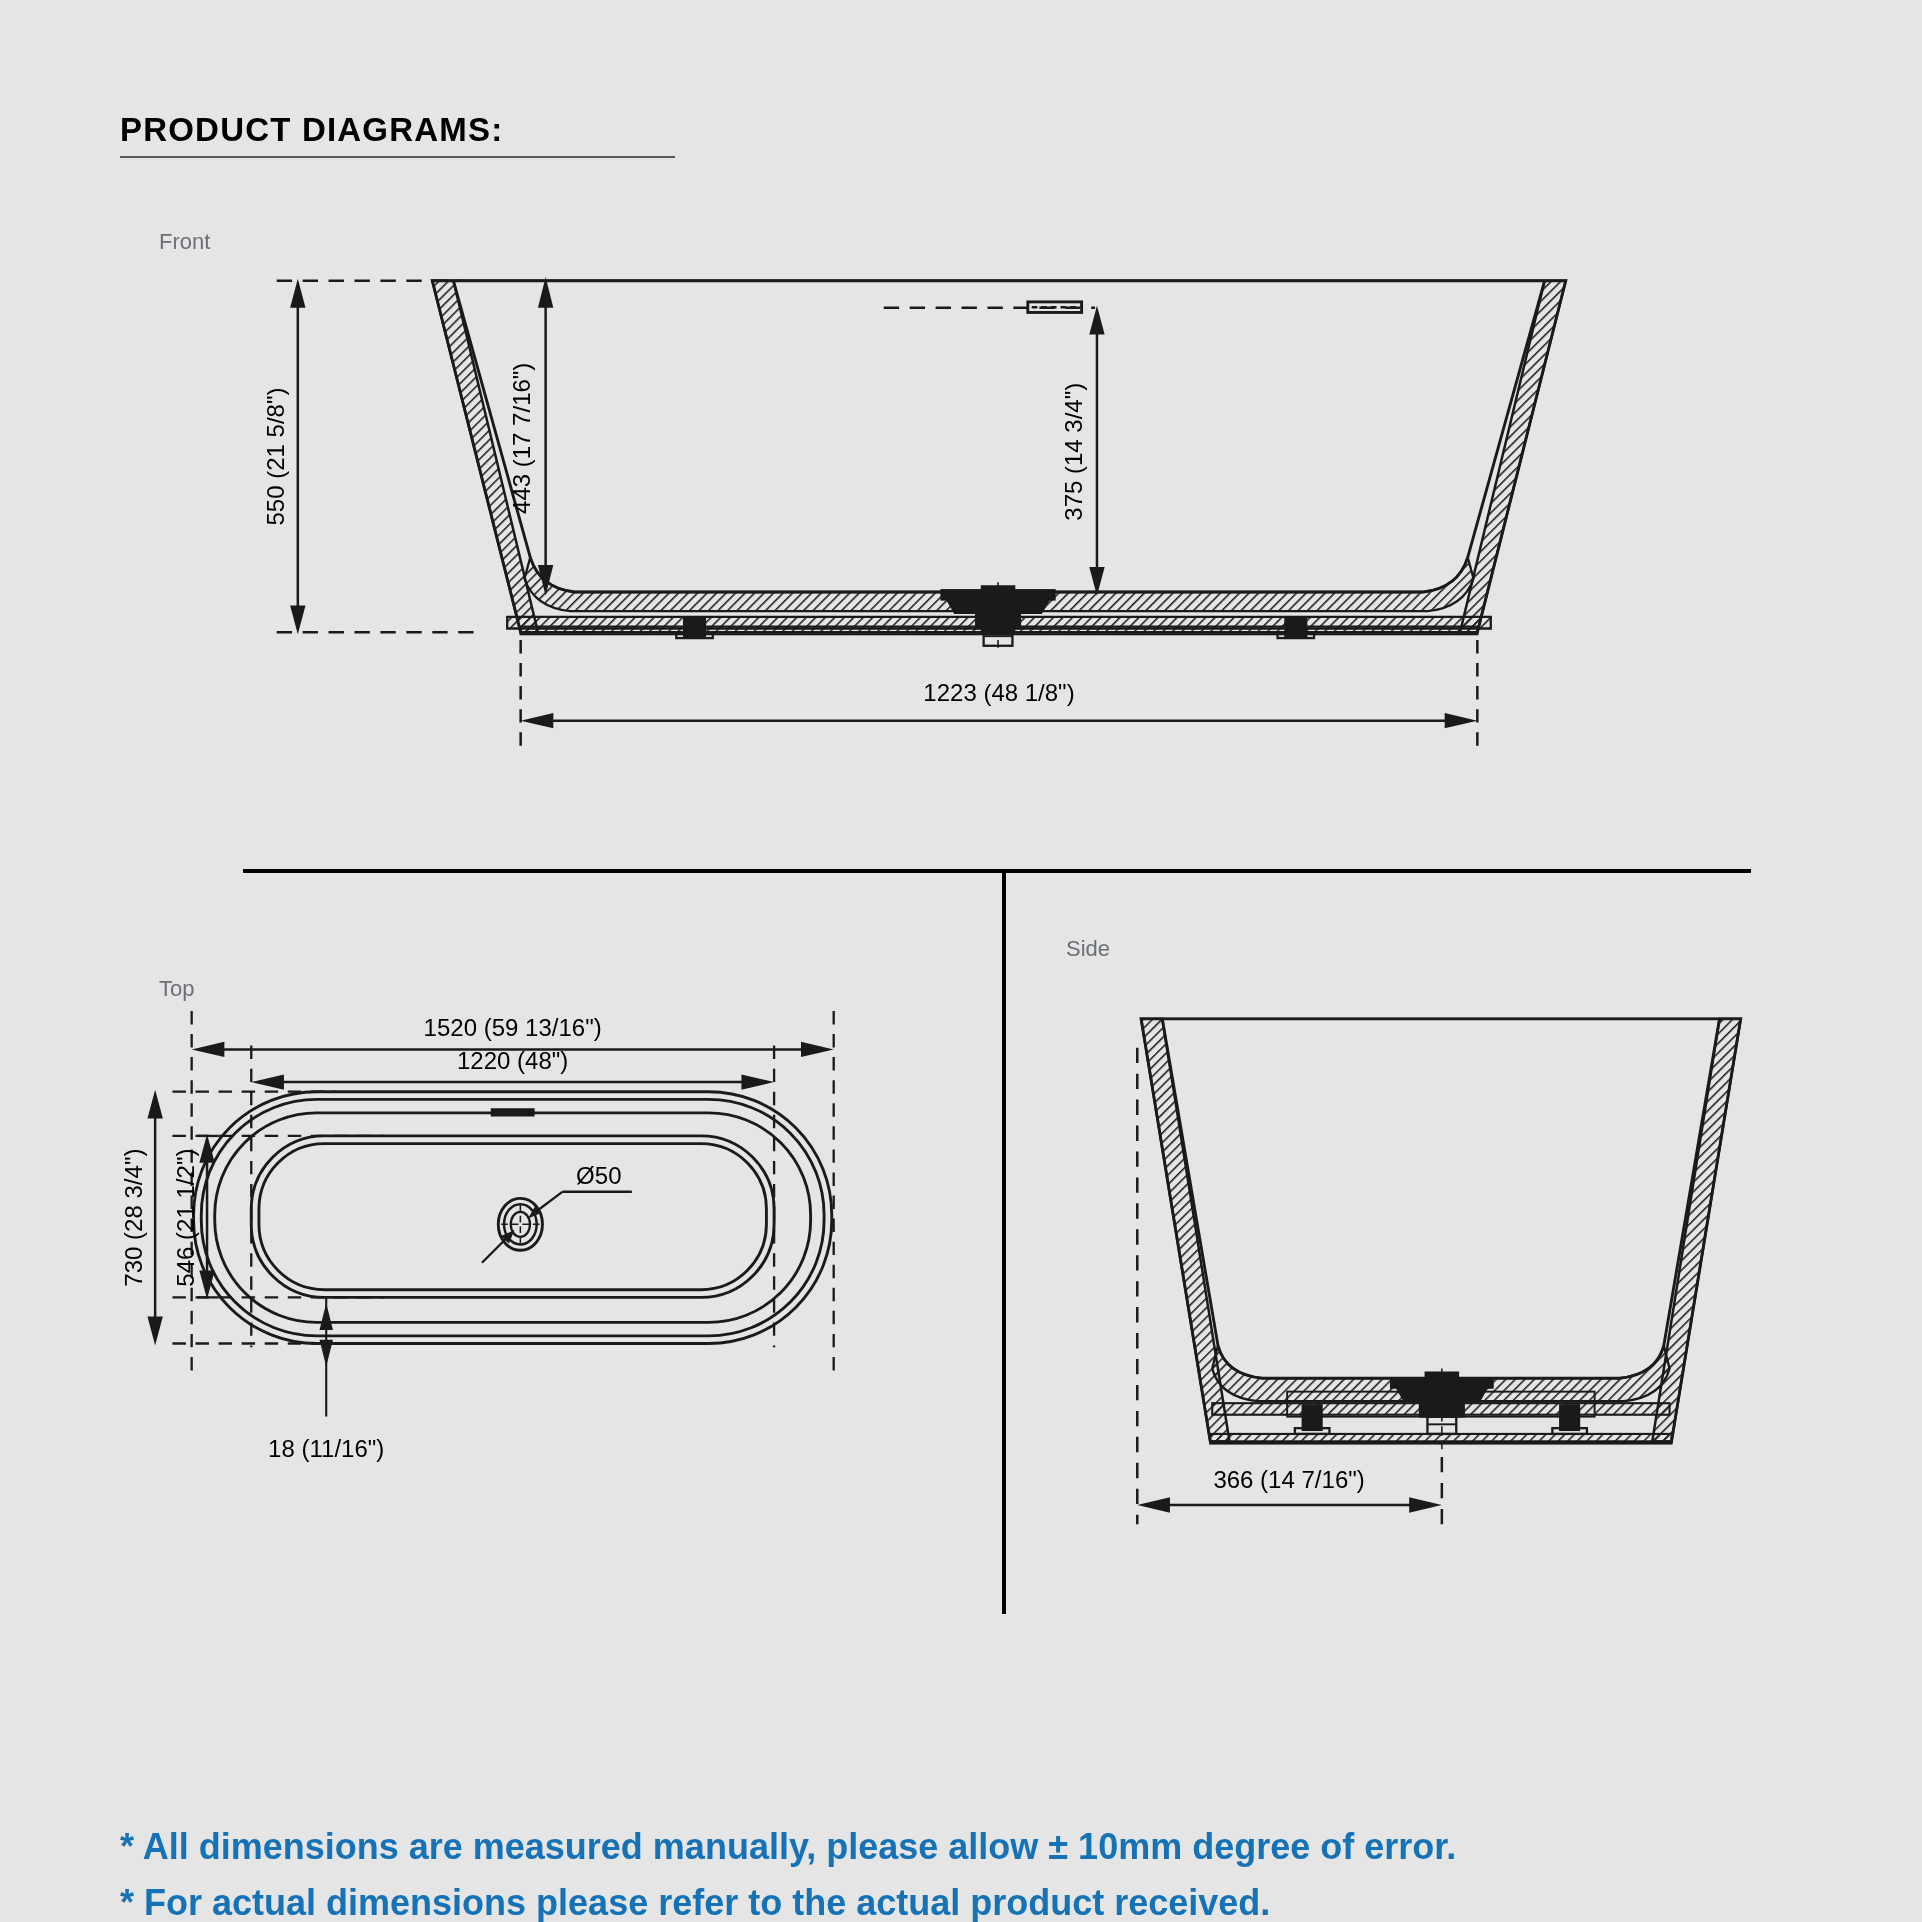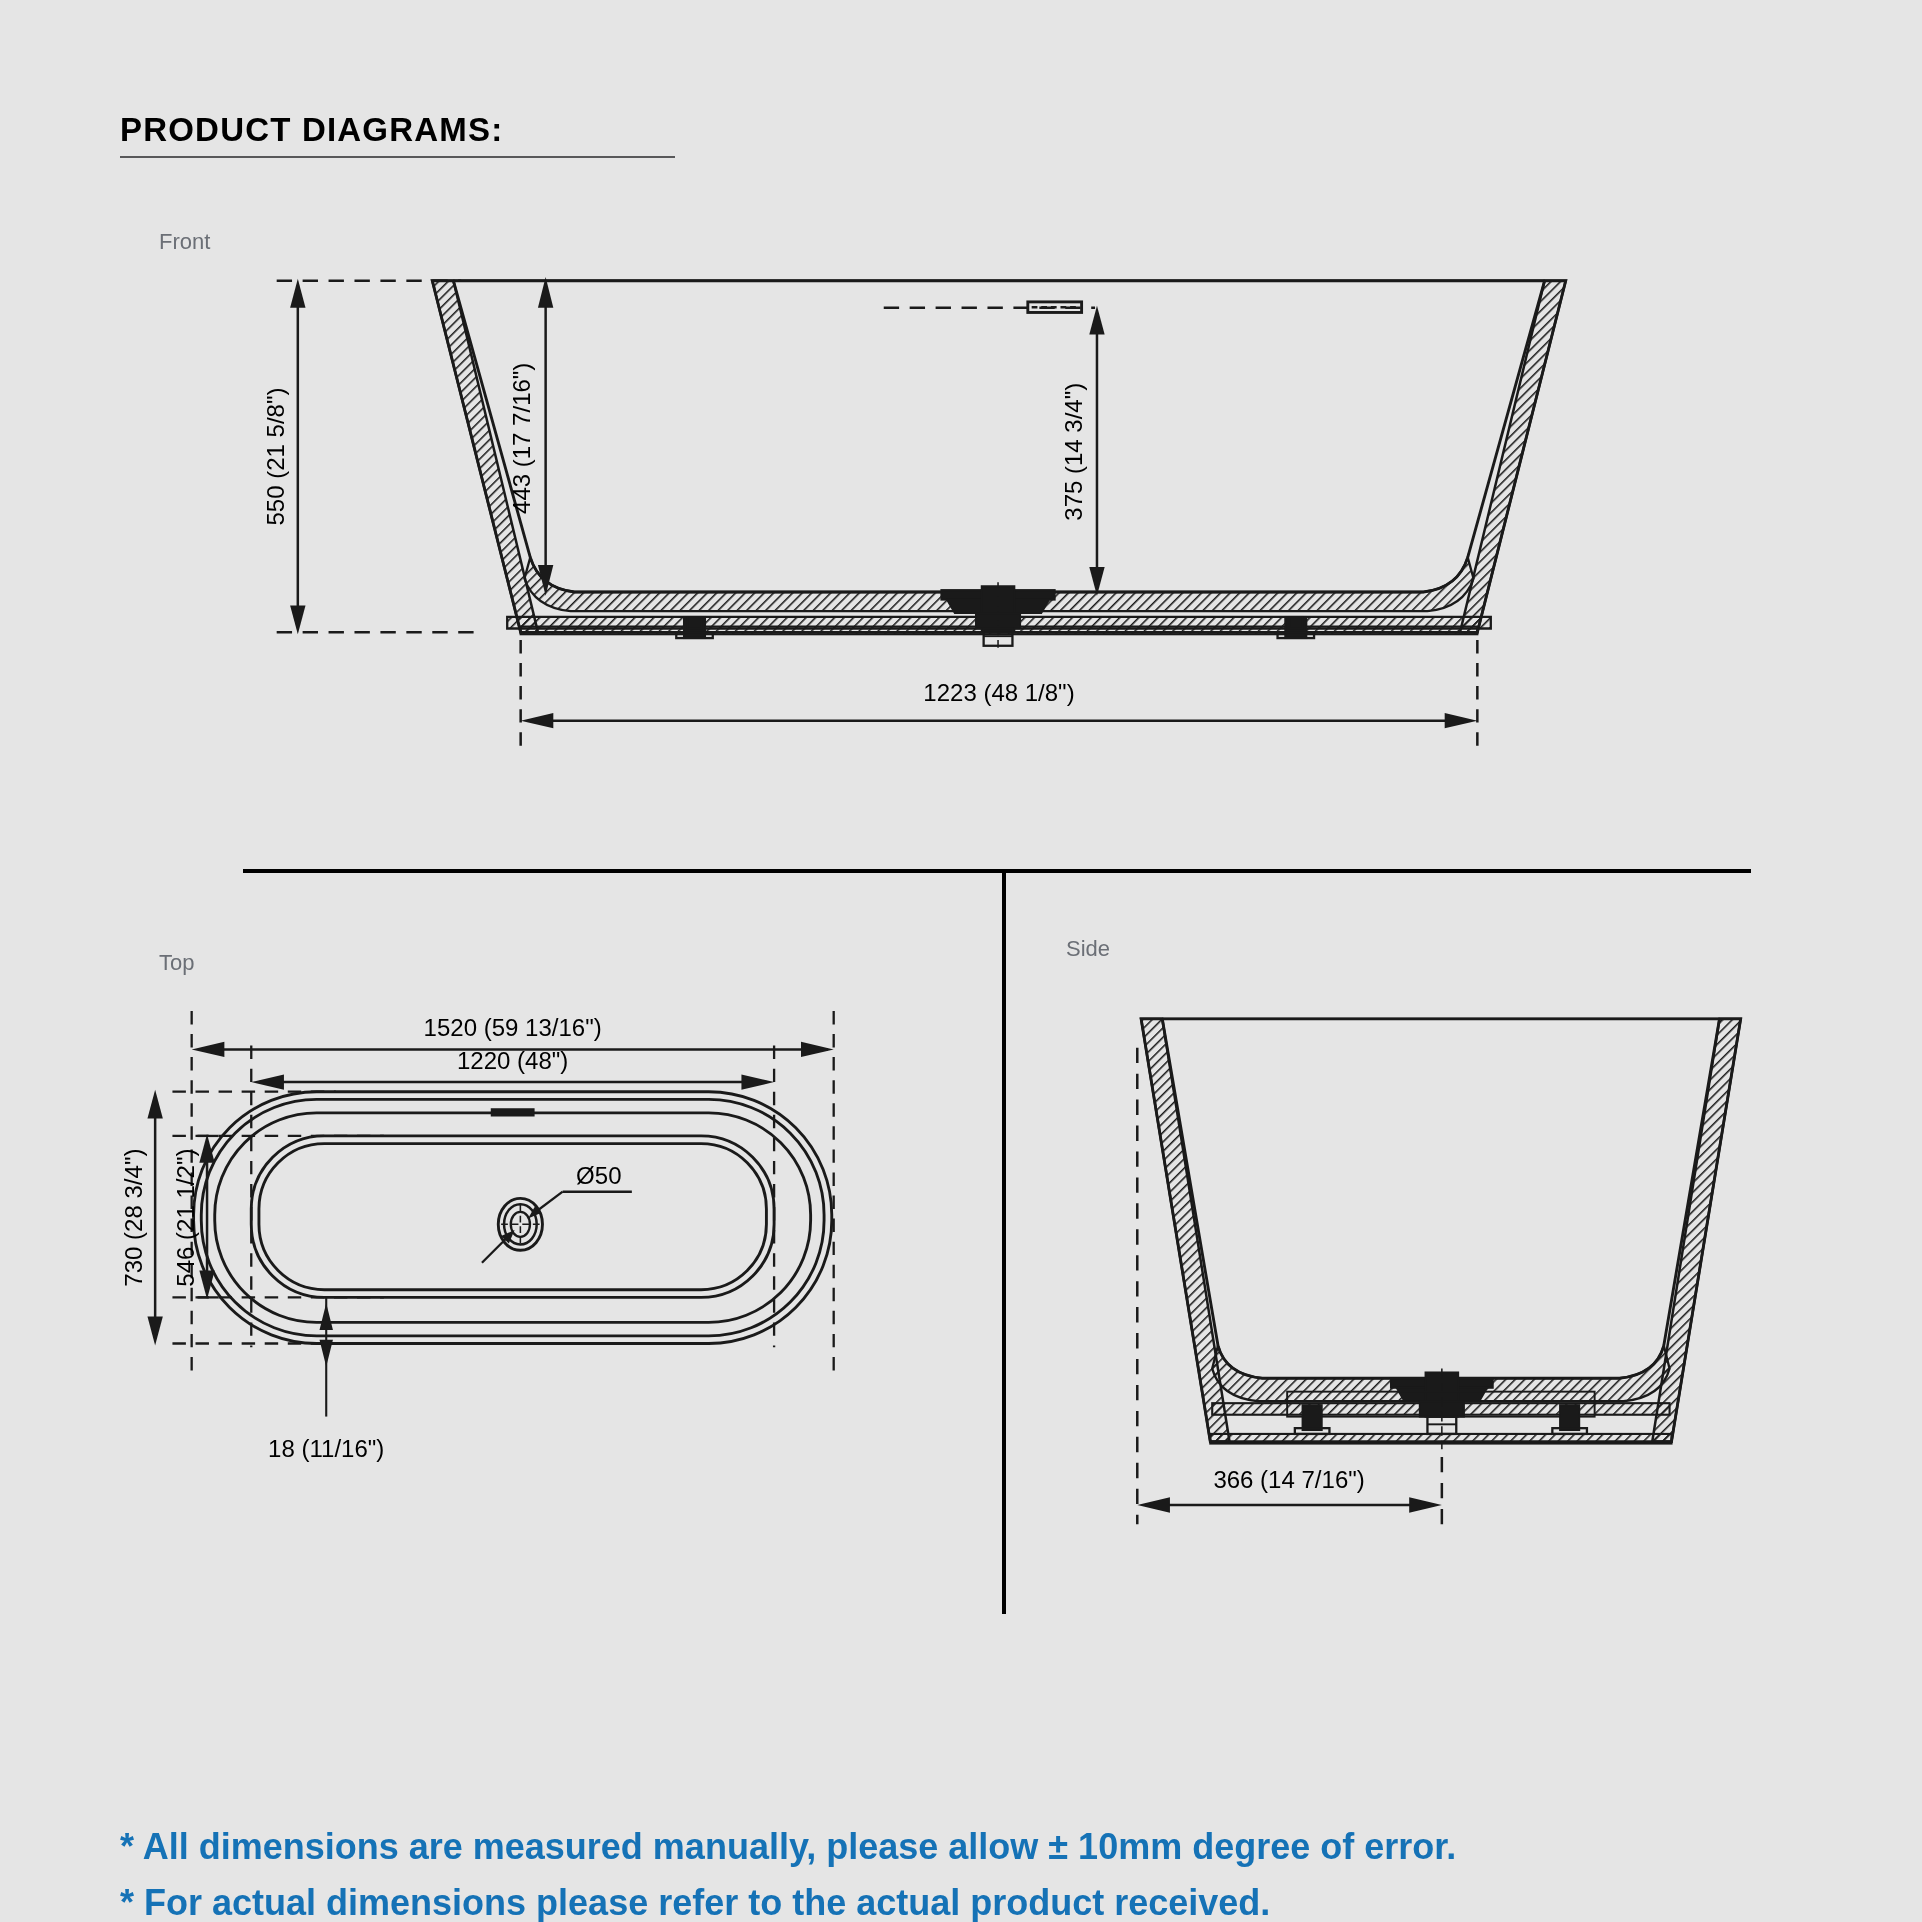--- a/index.html
+++ b/index.html
@@ -48,21 +48,21 @@
   
   .view-label {
     position: absolute;
     font-size: 22px;
     color: #6b6f76;
     font-family: "Liberation Sans", sans-serif;
     white-space: nowrap;
     margin-top: 16px;
   }
   #label-front { left: 159px; top: 213px; }
-  #label-top   { left: 159px; top: 934px; }
+  #label-top   { left: 159px; top: 960px; }
   #label-side  { left: 1066px; top: 920px; }
 
   
   .divider-h {
     position: absolute;
     background: #000;
   }
   #divider-horizontal {
     left: 243px;
     top: 869px;

